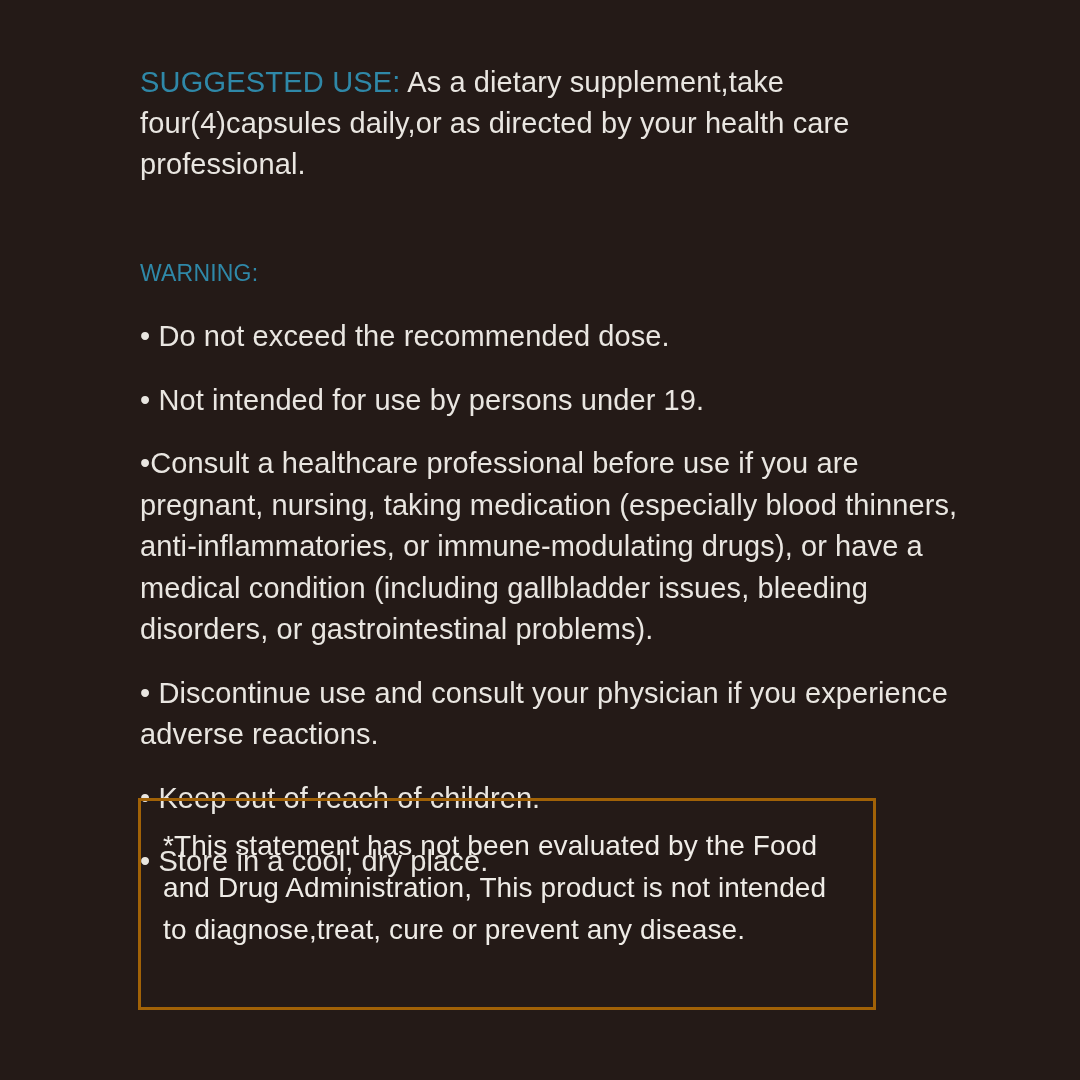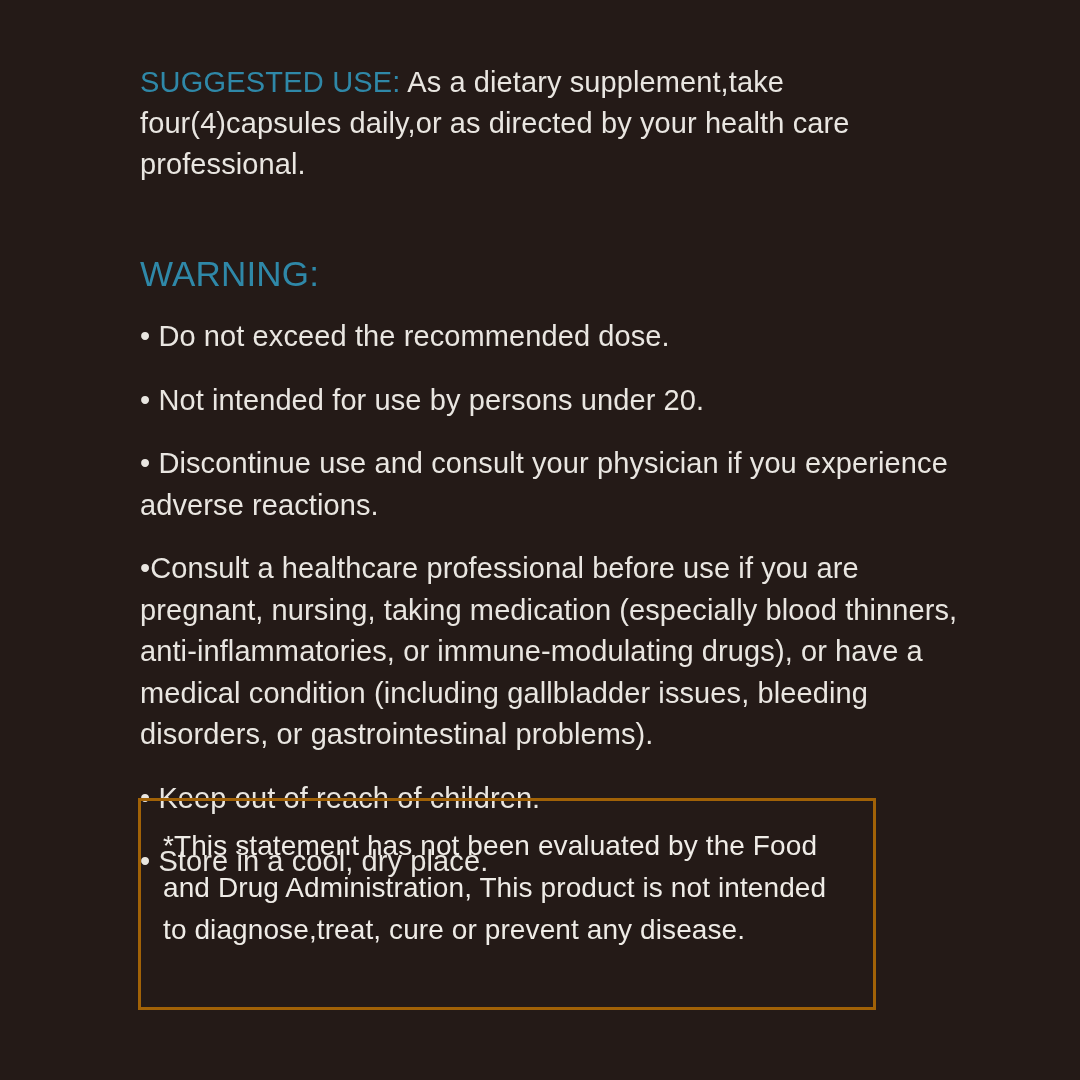--- a/index.html
+++ b/index.html
@@ -34,21 +34,21 @@
   .heading {
     color: #2f88a8;
     font-size: 29px;
     letter-spacing: 0.2px;
   }
   .warning-block {
     margin-top: 68px;
   }
   .warning-heading {
     color: #2f88a8;
-    font-size: 35px;
+    font-size: 23px;
     line-height: 41px;
     letter-spacing: 0.2px;
     margin: 0 0 2px 0;
   }
   .warning-list {
     list-style: none;
     margin: 0;
     padding: 0;
   }
   .warning-list li {
@@ -83,23 +83,23 @@
 <div class="label-panel">
 
   <p class="suggested-use section">
     <span class="heading">SUGGESTED USE:</span><span> As a dietary supplement,take four(4)capsules daily,or as directed by your health care professional.</span>
   </p>
 
   <div class="warning-block">
     <p class="warning-heading">WARNING:</p>
     <ul class="warning-list">
       <li>• Do not exceed the recommended dose.</li>
-      <li>• Not intended for use by persons under 20.</li>
+      <li>• Not intended for use by persons under 19.</li>
+      <li>•Consult a healthcare professional before use if you are pregnant, nursing, taking medication (especially blood thinners, anti-inflammatories, or immune-modulating drugs), or have a medical condition (including gallbladder issues, bleeding disorders, or gastrointestinal problems).</li>
       <li>• Discontinue use and consult your physician if you experience adverse reactions.</li>
-      <li>•Consult a healthcare professional before use if you are pregnant, nursing, taking medication (especially blood thinners, anti-inflammatories, or immune-modulating drugs), or have a medical condition (including gallbladder issues, bleeding disorders, or gastrointestinal problems).</li>
       <li>• Keep out of reach of children.</li>
       <li>• Store in a cool, dry place.</li>
     </ul>
   </div>
 
   <div class="disclaimer-box">
     <p class="disclaimer-text">*This statement has not been evaluated by the Food and Drug Administration, This product is not intended to diagnose,treat, cure or prevent any disease.</p>
   </div>
 
 </div>

